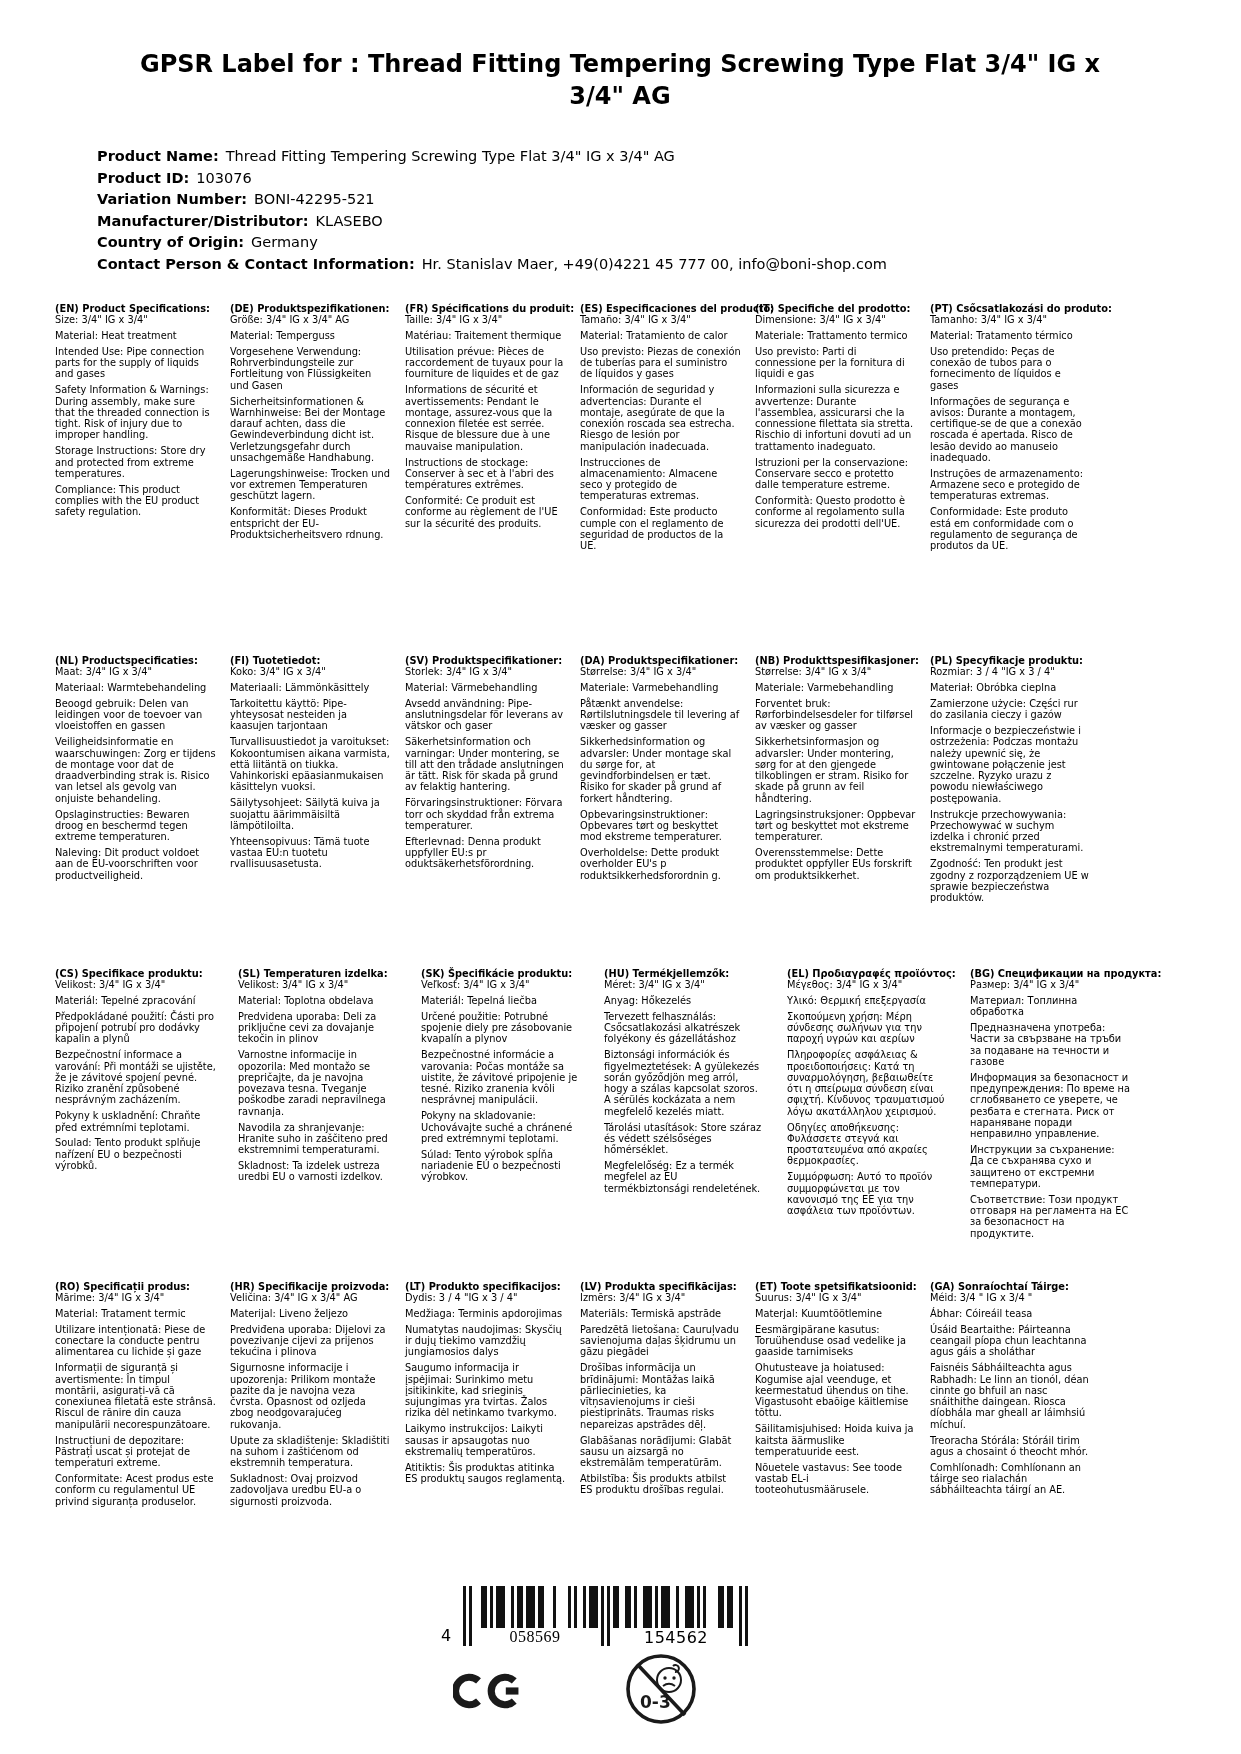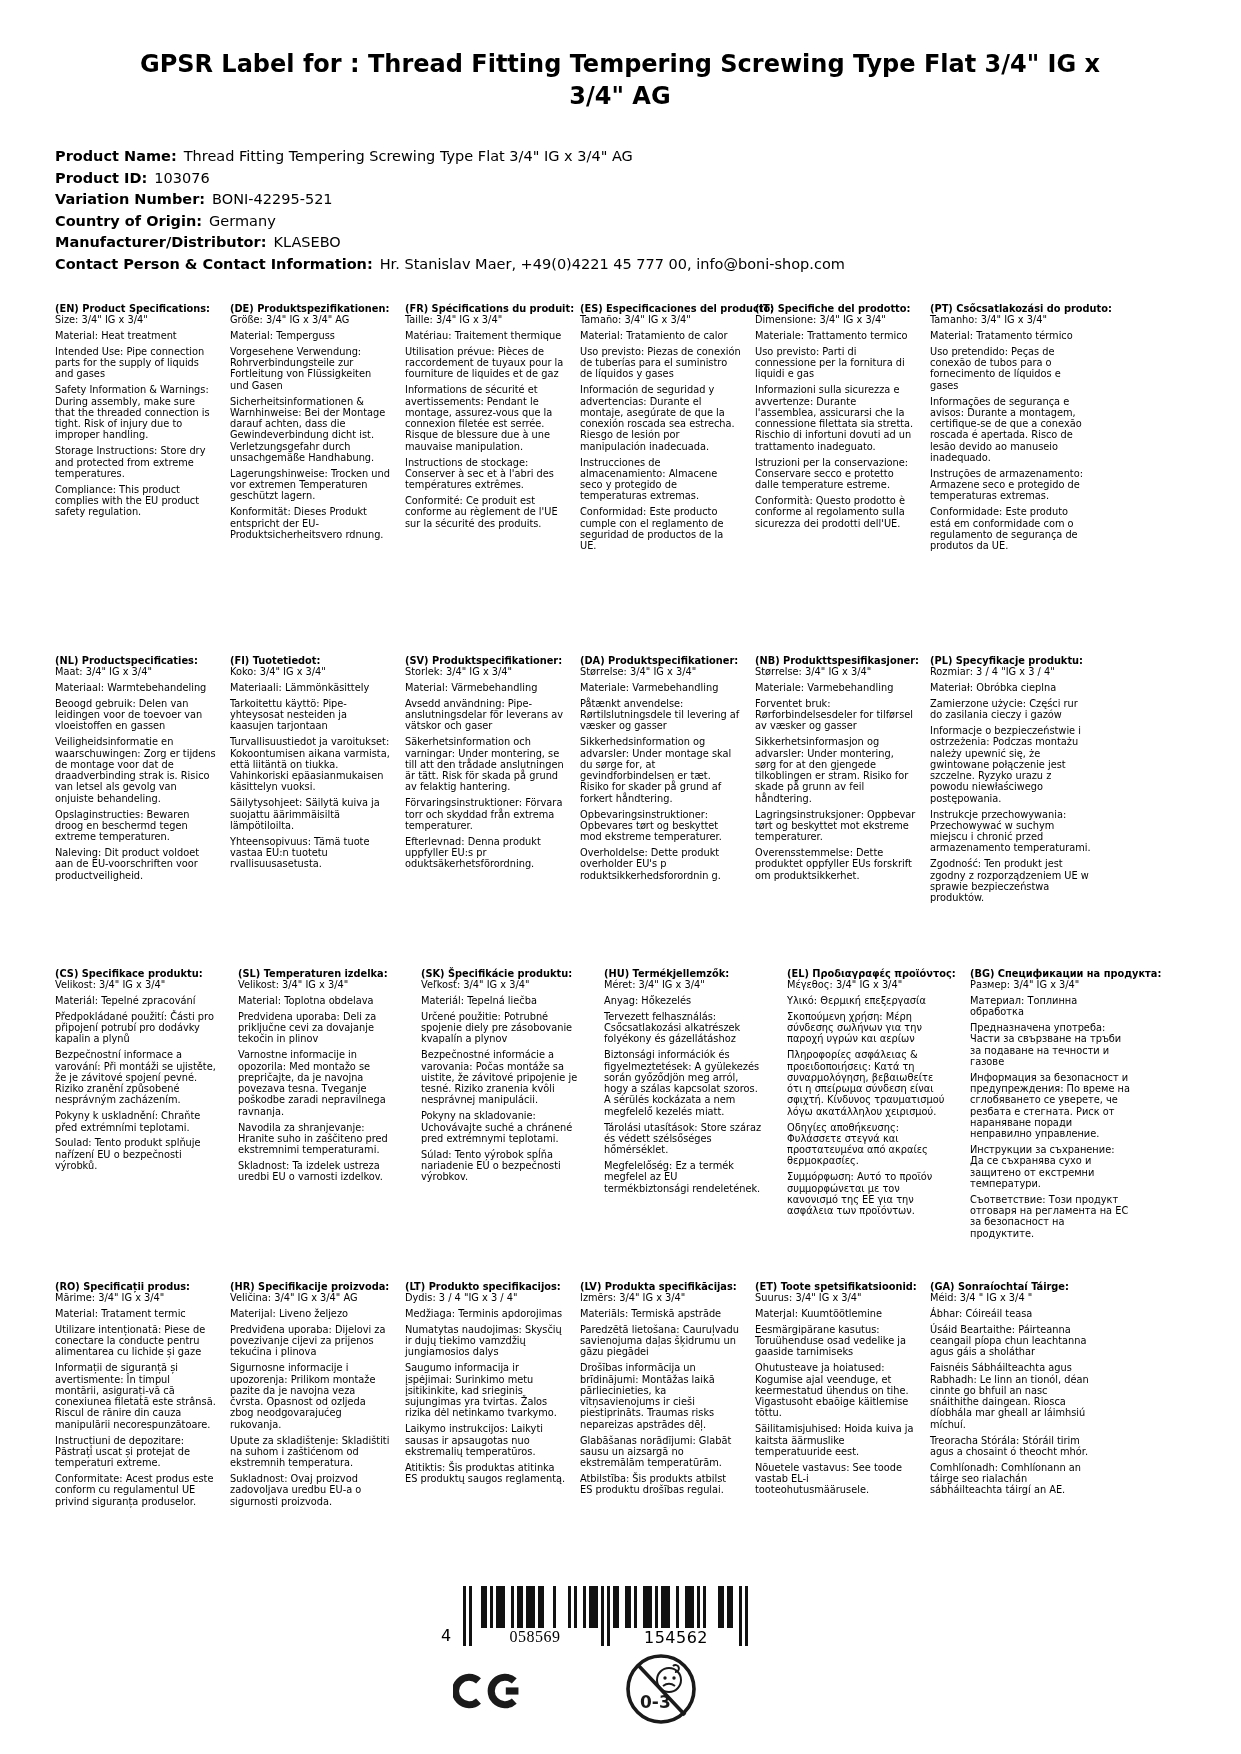--- a/index.html
+++ b/index.html
@@ -25,21 +25,21 @@
     font-family:"DejaVu Sans",sans-serif;
   }
   .product-info{
     position:absolute;
     top:146px;
     left:55px;
     width:1100px;
     font-size:14.5px;
     line-height:21.5px;
   }
-  .pi-row{white-space:nowrap;}
+  .pi-row{white-space:nowrap;margin-left:42px;}
   .pi-label{font-weight:bold;}
   .pi-value{margin-left:7px;font-weight:normal;}
   .spec-row{
     position:absolute;
     left:55px;
     display:flex;
     width:1080px;
   }
   .spec-cell{
     flex:0 0 175px;
@@ -86,22 +86,22 @@
 <body>
 
 <div class="page">
 
   <h1 class="title">GPSR Label for : Thread Fitting Tempering Screwing Type Flat 3/4" IG x 3/4" AG</h1>
 
   <div class="product-info" id="product-info">
       <div class="pi-row"><span class="pi-label">Product Name:</span><span class="pi-value">Thread Fitting Tempering Screwing Type Flat 3/4" IG x 3/4" AG</span></div>
       <div class="pi-row"><span class="pi-label">Product ID:</span><span class="pi-value">103076</span></div>
       <div class="pi-row"><span class="pi-label">Variation Number:</span><span class="pi-value">BONI-42295-521</span></div>
+      <div class="pi-row"><span class="pi-label">Manufacturer/Distributor:</span><span class="pi-value">KLASEBO</span></div>
       <div class="pi-row"><span class="pi-label">Country of Origin:</span><span class="pi-value">Germany</span></div>
-      <div class="pi-row"><span class="pi-label">Manufacturer/Distributor:</span><span class="pi-value">KLASEBO</span></div>
       <div class="pi-row"><span class="pi-label">Contact Person &amp; Contact Information:</span><span class="pi-value">Hr. Stanislav Maer, +49(0)4221 45 777 00, info@boni-shop.com</span></div>
     </div>
 
   <div id="spec-grid">
       <div class="spec-row" style="top: 303px;">
         <div class="spec-cell">
           <div class="spec-header">(EN) Product Specifications:</div>
           <p class="spec-para">Size: 3/4" IG x 3/4"</p>
           <p class="spec-para">Material: Heat treatment</p>
           <p class="spec-para">Intended Use: Pipe connection parts for the supply of liquids and gases</p>
@@ -200,21 +200,21 @@
           <p class="spec-para">Sikkerhetsinformasjon og advarsler: Under montering, sørg for at den gjengede tilkoblingen er stram. Risiko for skade på grunn av feil håndtering.</p>
           <p class="spec-para">Lagringsinstruksjoner: Oppbevar tørt og beskyttet mot ekstreme temperaturer.</p>
           <p class="spec-para">Overensstemmelse: Dette produktet oppfyller EUs forskrift om produktsikkerhet.</p>
         </div>
         <div class="spec-cell">
           <div class="spec-header">(PL) Specyfikacje produktu:</div>
           <p class="spec-para">Rozmiar: 3 / 4 "IG x 3 / 4"</p>
           <p class="spec-para">Materiał: Obróbka cieplna</p>
           <p class="spec-para">Zamierzone użycie: Części rur do zasilania cieczy i gazów</p>
           <p class="spec-para">Informacje o bezpieczeństwie i ostrzeżenia: Podczas montażu należy upewnić się, że gwintowane połączenie jest szczelne. Ryzyko urazu z powodu niewłaściwego postępowania.</p>
-          <p class="spec-para">Instrukcje przechowywania: Przechowywać w suchym miejscu i chronić przed armazenamento temperaturami.</p>
+          <p class="spec-para">Instrukcje przechowywania: Przechowywać w suchym izdelka i chronić przed ekstremalnymi temperaturami.</p>
           <p class="spec-para">Zgodność: Ten produkt jest zgodny z rozporządzeniem UE w sprawie bezpieczeństwa produktów.</p>
         </div>
       </div>
       <div class="spec-row" style="top: 968px; gap: 8px;">
         <div class="spec-cell">
           <div class="spec-header">(CS) Specifikace produktu:</div>
           <p class="spec-para">Velikost: 3/4" IG x 3/4"</p>
           <p class="spec-para">Materiál: Tepelné zpracování</p>
           <p class="spec-para">Předpokládané použití: Části pro připojení potrubí pro dodávky kapalin a plynů</p>
           <p class="spec-para">Bezpečnostní informace a varování: Při montáži se ujistěte, že je závitové spojení pevné. Riziko zranění způsobené nesprávným zacházením.</p>

